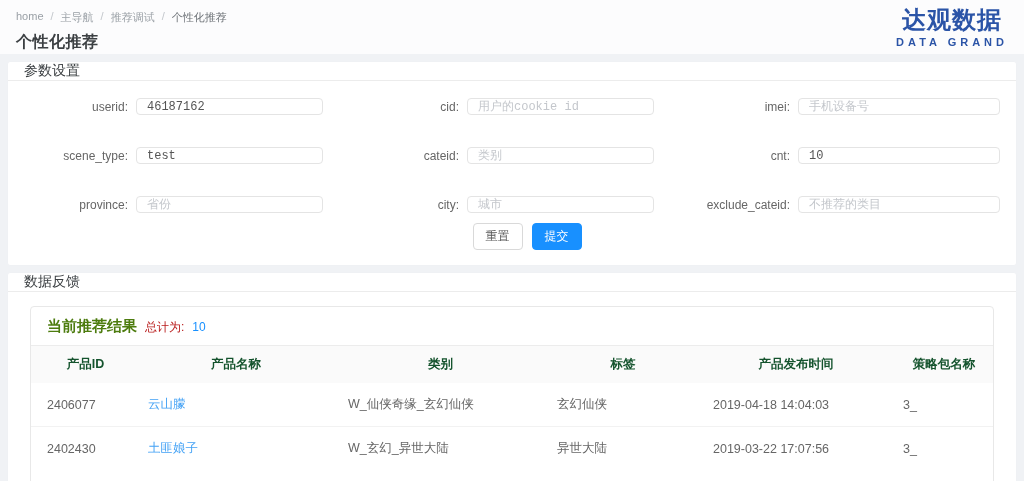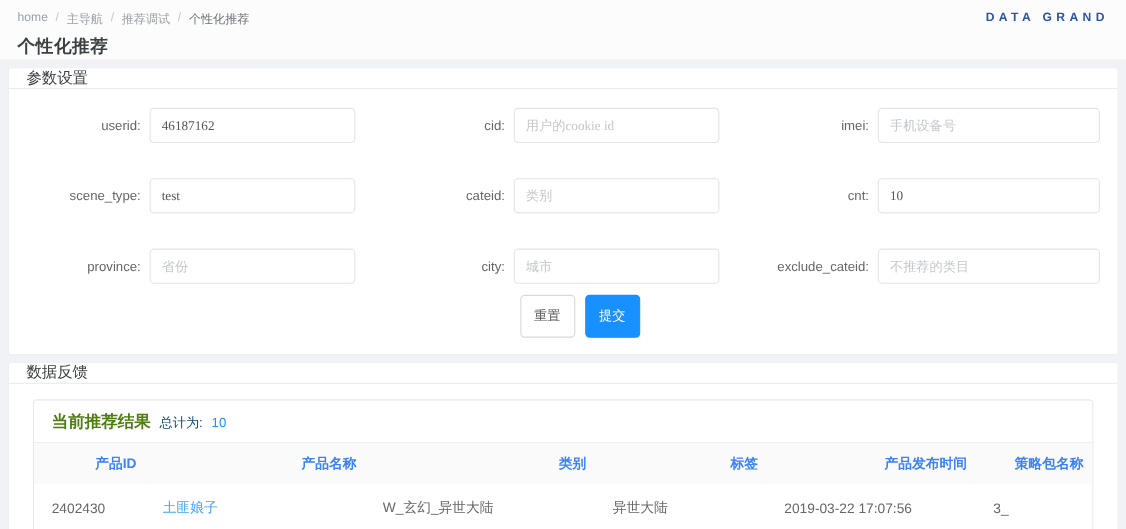--- a/index.html
+++ b/index.html
@@ -79,41 +79,41 @@
   .field-label {
     flex: 0 0 112px;
     text-align: right;
     padding-right: 8px;
     font-size: 12px;
     color: #666;
     white-space: nowrap;
   }
   .field input {
     flex: 1;
-    height: 32px;
+    height: 17px;
     border: 1px solid #e4e4e4;
     border-radius: 4px;
     padding: 0 10px;
     font-size: 12px;
     color: #555;
     outline: none;
-    font-family: Liberation Serif, serif;
+    font-family: Liberation Mono, monospace;
     background: #fff;
     min-width: 0;
   }
   .field input::placeholder { color: #c4c7cc; }
   .form-actions {
     margin-top: 10px;
     display: flex;
     justify-content: center;
     gap: 9px;
     padding-left: 30px;
   }
   .btn {
-    height: 39px;
+    height: 27px;
     padding: 0 12px;
     font-size: 12px;
     border-radius: 4px;
     cursor: pointer;
     font-family: inherit;
     line-height: 21px;
   }
   .btn-reset {
     background: #fff;
     border: 1px solid #d9d9d9;
@@ -133,30 +133,30 @@
     min-height: 220px;
   }
   .result-panel-header {
     padding: 10px 16px 9px 16px;
     border-bottom: 1px solid #ececec;
     display: flex;
     align-items: baseline;
     gap: 8px;
   }
   .result-title { font-size: 15px; font-weight: 700; color: #4d7c0f; }
-  .result-total-label { font-size: 12px; color: #0c4a6e; }
+  .result-total-label { font-size: 12px; color: #b91c1c; }
   .result-total-value { font-size: 12px; color: #1890ff; }
   
   table { width: 100%; border-collapse: collapse; table-layout: fixed; }
   thead th {
     background: #fafafa;
-    text-align: right;
+    text-align: center;
     font-size: 12.5px;
     font-weight: 600;
-    color: #3b82f6;
+    color: #14532d;
     padding: 10px 8px 10px 16px;
     white-space: nowrap;
   }
   tbody td {
     font-size: 12.5px;
     color: #666;
     padding: 13px 8px 13px 16px;
     border-top: 1px solid #f2f2f2;
     white-space: nowrap;
     overflow: hidden;
@@ -173,20 +173,21 @@
     <span class="crumb">home</span>
     <span class="sep">/</span>
     <span class="crumb">主导航</span>
     <span class="sep">/</span>
     <span class="crumb">推荐调试</span>
     <span class="sep">/</span>
     <span class="crumb current">个性化推荐</span>
   </div>
   <div class="page-title">个性化推荐</div>
   <div class="logo">
+    <div class="logo-cn">达观数据</div>
     <div class="logo-en">DATA GRAND</div>
   </div>
 </div>
 
 <div class="card">
   <div class="card-header">参数设置</div>
   <div class="form-body">
     <div class="form-grid">
       <div class="field">
         <span class="field-label">userid:</span>
@@ -255,20 +256,28 @@
             <th>产品ID</th>
             <th>产品名称</th>
             <th>类别</th>
             <th>标签</th>
             <th>产品发布时间</th>
             <th>策略包名称</th>
           </tr>
         </thead>
         <tbody>
           <tr>
+            <td>2406077</td>
+            <td class="product-link">云山朦</td>
+            <td>W_仙侠奇缘_玄幻仙侠</td>
+            <td>玄幻仙侠</td>
+            <td>2019-04-18 14:04:03</td>
+            <td>3_</td>
+          </tr>
+          <tr>
             <td>2402430</td>
             <td class="product-link">土匪娘子</td>
             <td>W_玄幻_异世大陆</td>
             <td>异世大陆</td>
             <td>2019-03-22 17:07:56</td>
             <td>3_</td>
           </tr>
 
         </tbody>
       </table>

